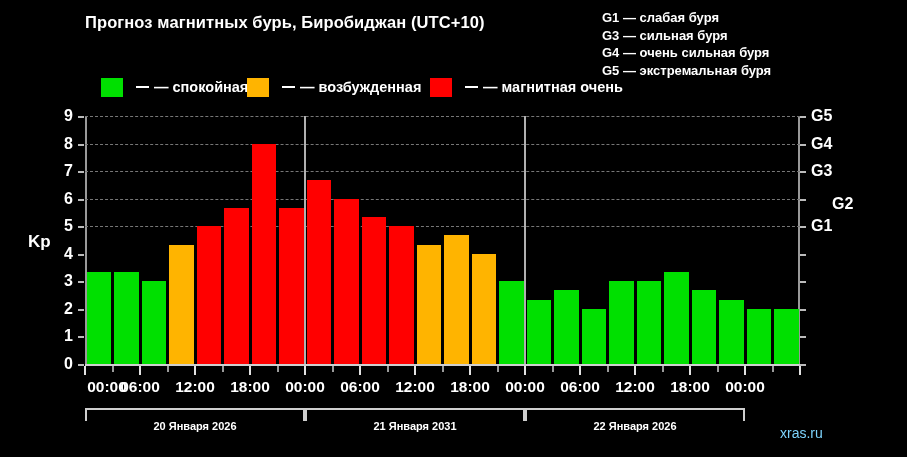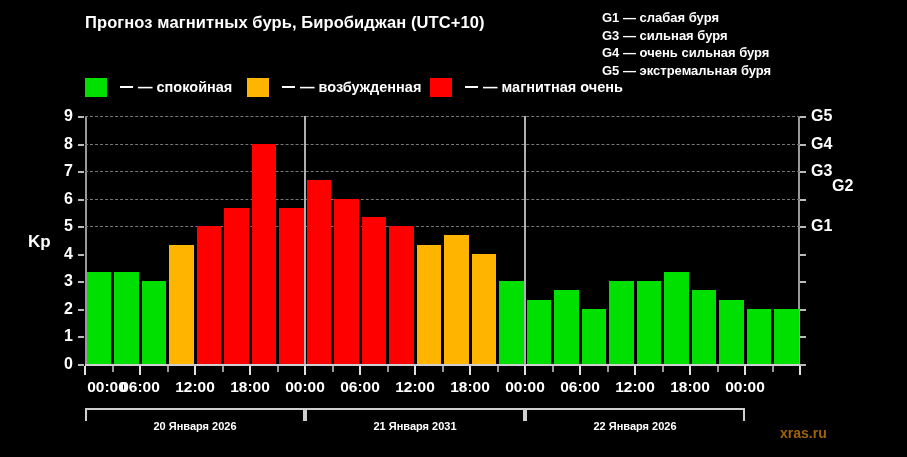--- a/index.html
+++ b/index.html
@@ -217,33 +217,33 @@
     font-size: 11px;
     font-weight: bold;
     white-space: nowrap;
   }
 
   .watermark {
     position: absolute;
     left: 780px;
     top: 425px;
     font-size: 14px;
-    font-weight: bold;
-    color: #a16207;
+    font-weight: normal;
+    color: #7dd3fc;
   }
 </style>
 </head>
 <body>
 
 <div id="app">
 
   <div class="title">Прогноз магнитных бурь, Биробиджан (UTC+10)</div>
 
   <div class="legend">
-      <div class="legend-item" style="left: 0px;">
+      <div class="legend-item" style="left: 16px;">
         <span class="legend-swatch" style="background: rgb(0, 224, 0);"></span>
         <span class="legend-dash"></span>
         <span class="legend-text">— спокойная</span>
       </div>
       <div class="legend-item" style="left: 162px;">
         <span class="legend-swatch" style="background: rgb(255, 180, 0);"></span>
         <span class="legend-dash"></span>
         <span class="legend-text">— возбужденная</span>
       </div>
       <div class="legend-item" style="left: 345px;">
@@ -330,21 +330,21 @@
         <div class="ytick-r" style="top: 220.444px;"></div>
         <div class="ytick-r" style="top: 192.889px;"></div>
         <div class="ytick-r" style="top: 165.333px;"></div>
         <div class="ytick-r" style="top: 137.778px;"></div>
         <div class="ytick-r" style="top: 110.222px;"></div>
         <div class="ytick-r" style="top: 82.6667px;"></div>
         <div class="ytick-r" style="top: 55.1111px;"></div>
         <div class="ytick-r" style="top: 27.5556px;"></div>
         <div class="ytick-r" style="top: 0px;"></div>
         <div class="ylabel-r" style="top: 110.222px;">G1</div>
-        <div class="ylabel-r" style="top: 70px; margin-left: 32px;">G2</div>
+        <div class="ylabel-r" style="top: 88px; margin-left: 32px;">G2</div>
         <div class="ylabel-r" style="top: 55.1111px;">G3</div>
         <div class="ylabel-r" style="top: 27.5556px;">G4</div>
         <div class="ylabel-r" style="top: 0px;">G5</div>
       </div>
   </div>
 
   <div class="xaxis-line"></div>
   <div class="xaxis-ticks">
       <div class="xtick major" style="left: 84px;"></div>
       <div class="xtick minor" style="left: 111.5px;"></div>

